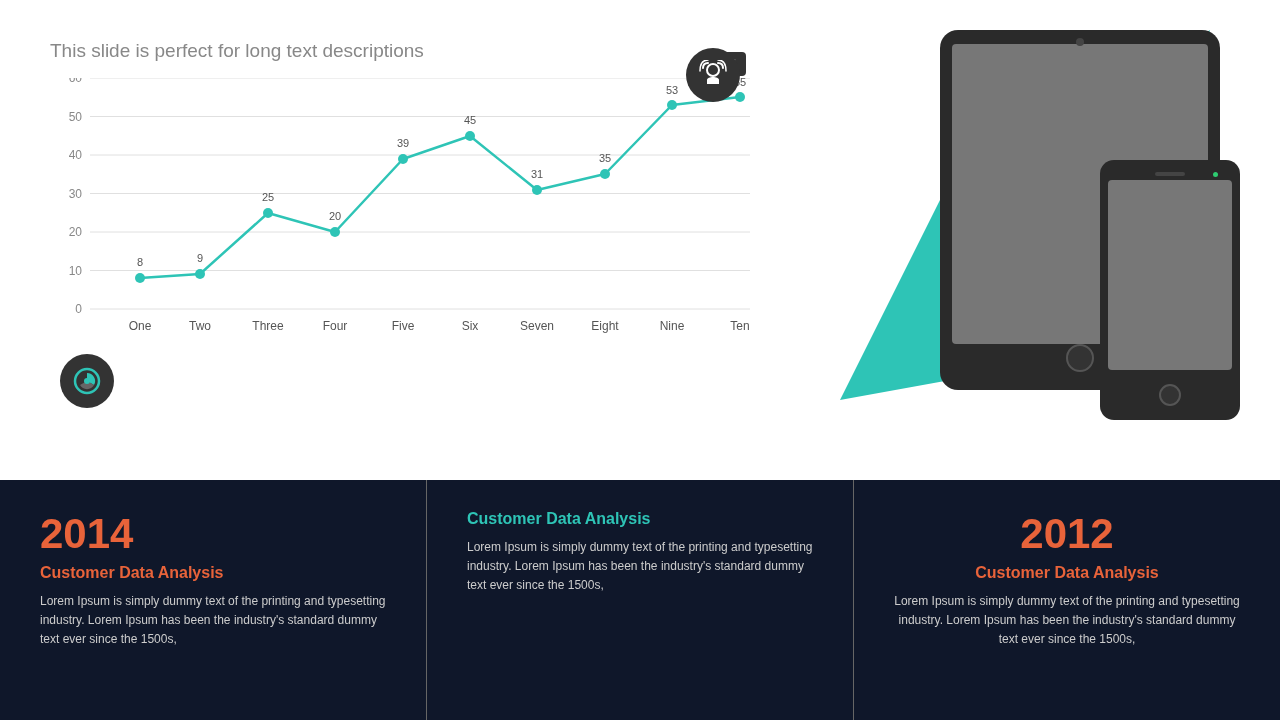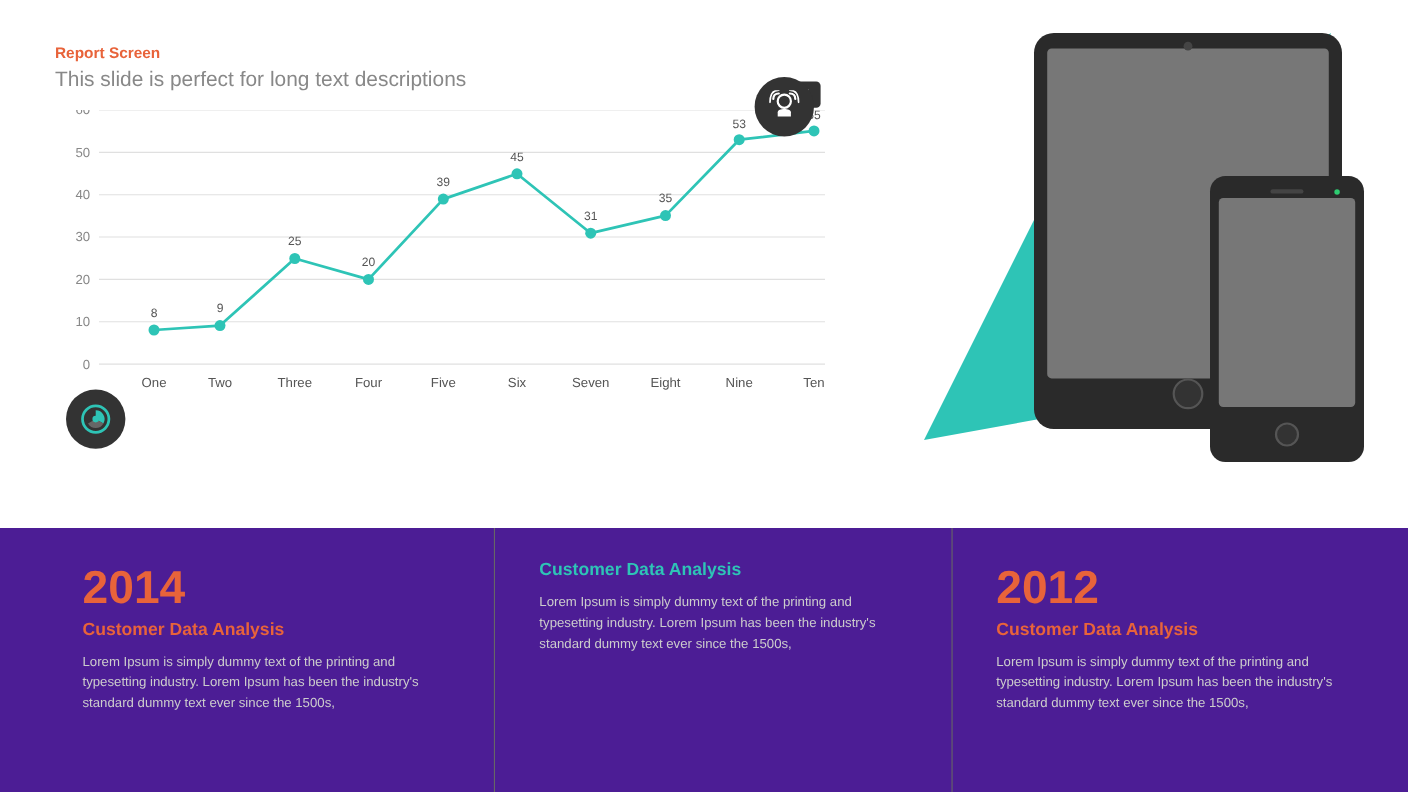--- a/index.html
+++ b/index.html
@@ -168,33 +168,33 @@
       top: 0;
       width: 100%;
       height: 100%;
       pointer-events: none;
     }
 
     
     .bottom-section {
       width: 100%;
       height: 240px;
-      background: #4c1d95;
-      display: flex;
-      padding-left: 35px;
+      background: #0f172a;
+      display: flex;
     }
 
     .bottom-col {
       flex: 1;
       padding: 30px 40px;
       border-right: 1px solid #666;
     }
 
     .bottom-col:last-child {
       border-right: none;
+      text-align: center;
     }
 
     .year-label {
       font-size: 42px;
       font-weight: 700;
       margin-bottom: 6px;
     }
 
     .year-2014 { color: #e8633a; }
     .year-2013 { color: #2ec4b6; }
@@ -236,21 +236,20 @@
       bottom: 72px;
       left: 60px;
     }
   </style>
 </head>
 <body>
 
 <div class="top-section">
 
   <div class="chart-area">
-    <div class="report-label">Report Screen</div>
     <div class="report-subtitle">This slide is perfect for long text descriptions</div>
 
     <div class="icon-badge icon-badge-dark badge-chart">
       <svg width="30" height="30" viewBox="0 0 30 30" fill="none">
         <circle cx="15" cy="15" r="12" stroke="#2ec4b6" stroke-width="2.5" fill="none"></circle>
         <path d="M15 15 L15 7 A8 8 0 0 1 22 19 Z" fill="#2ec4b6"></path>
         <path d="M15 15 L22 19 A8 8 0 0 1 8 19 Z" fill="#666"></path>
         <circle cx="15" cy="15" r="3" fill="#2ec4b6"></circle>
       </svg>
     </div>

